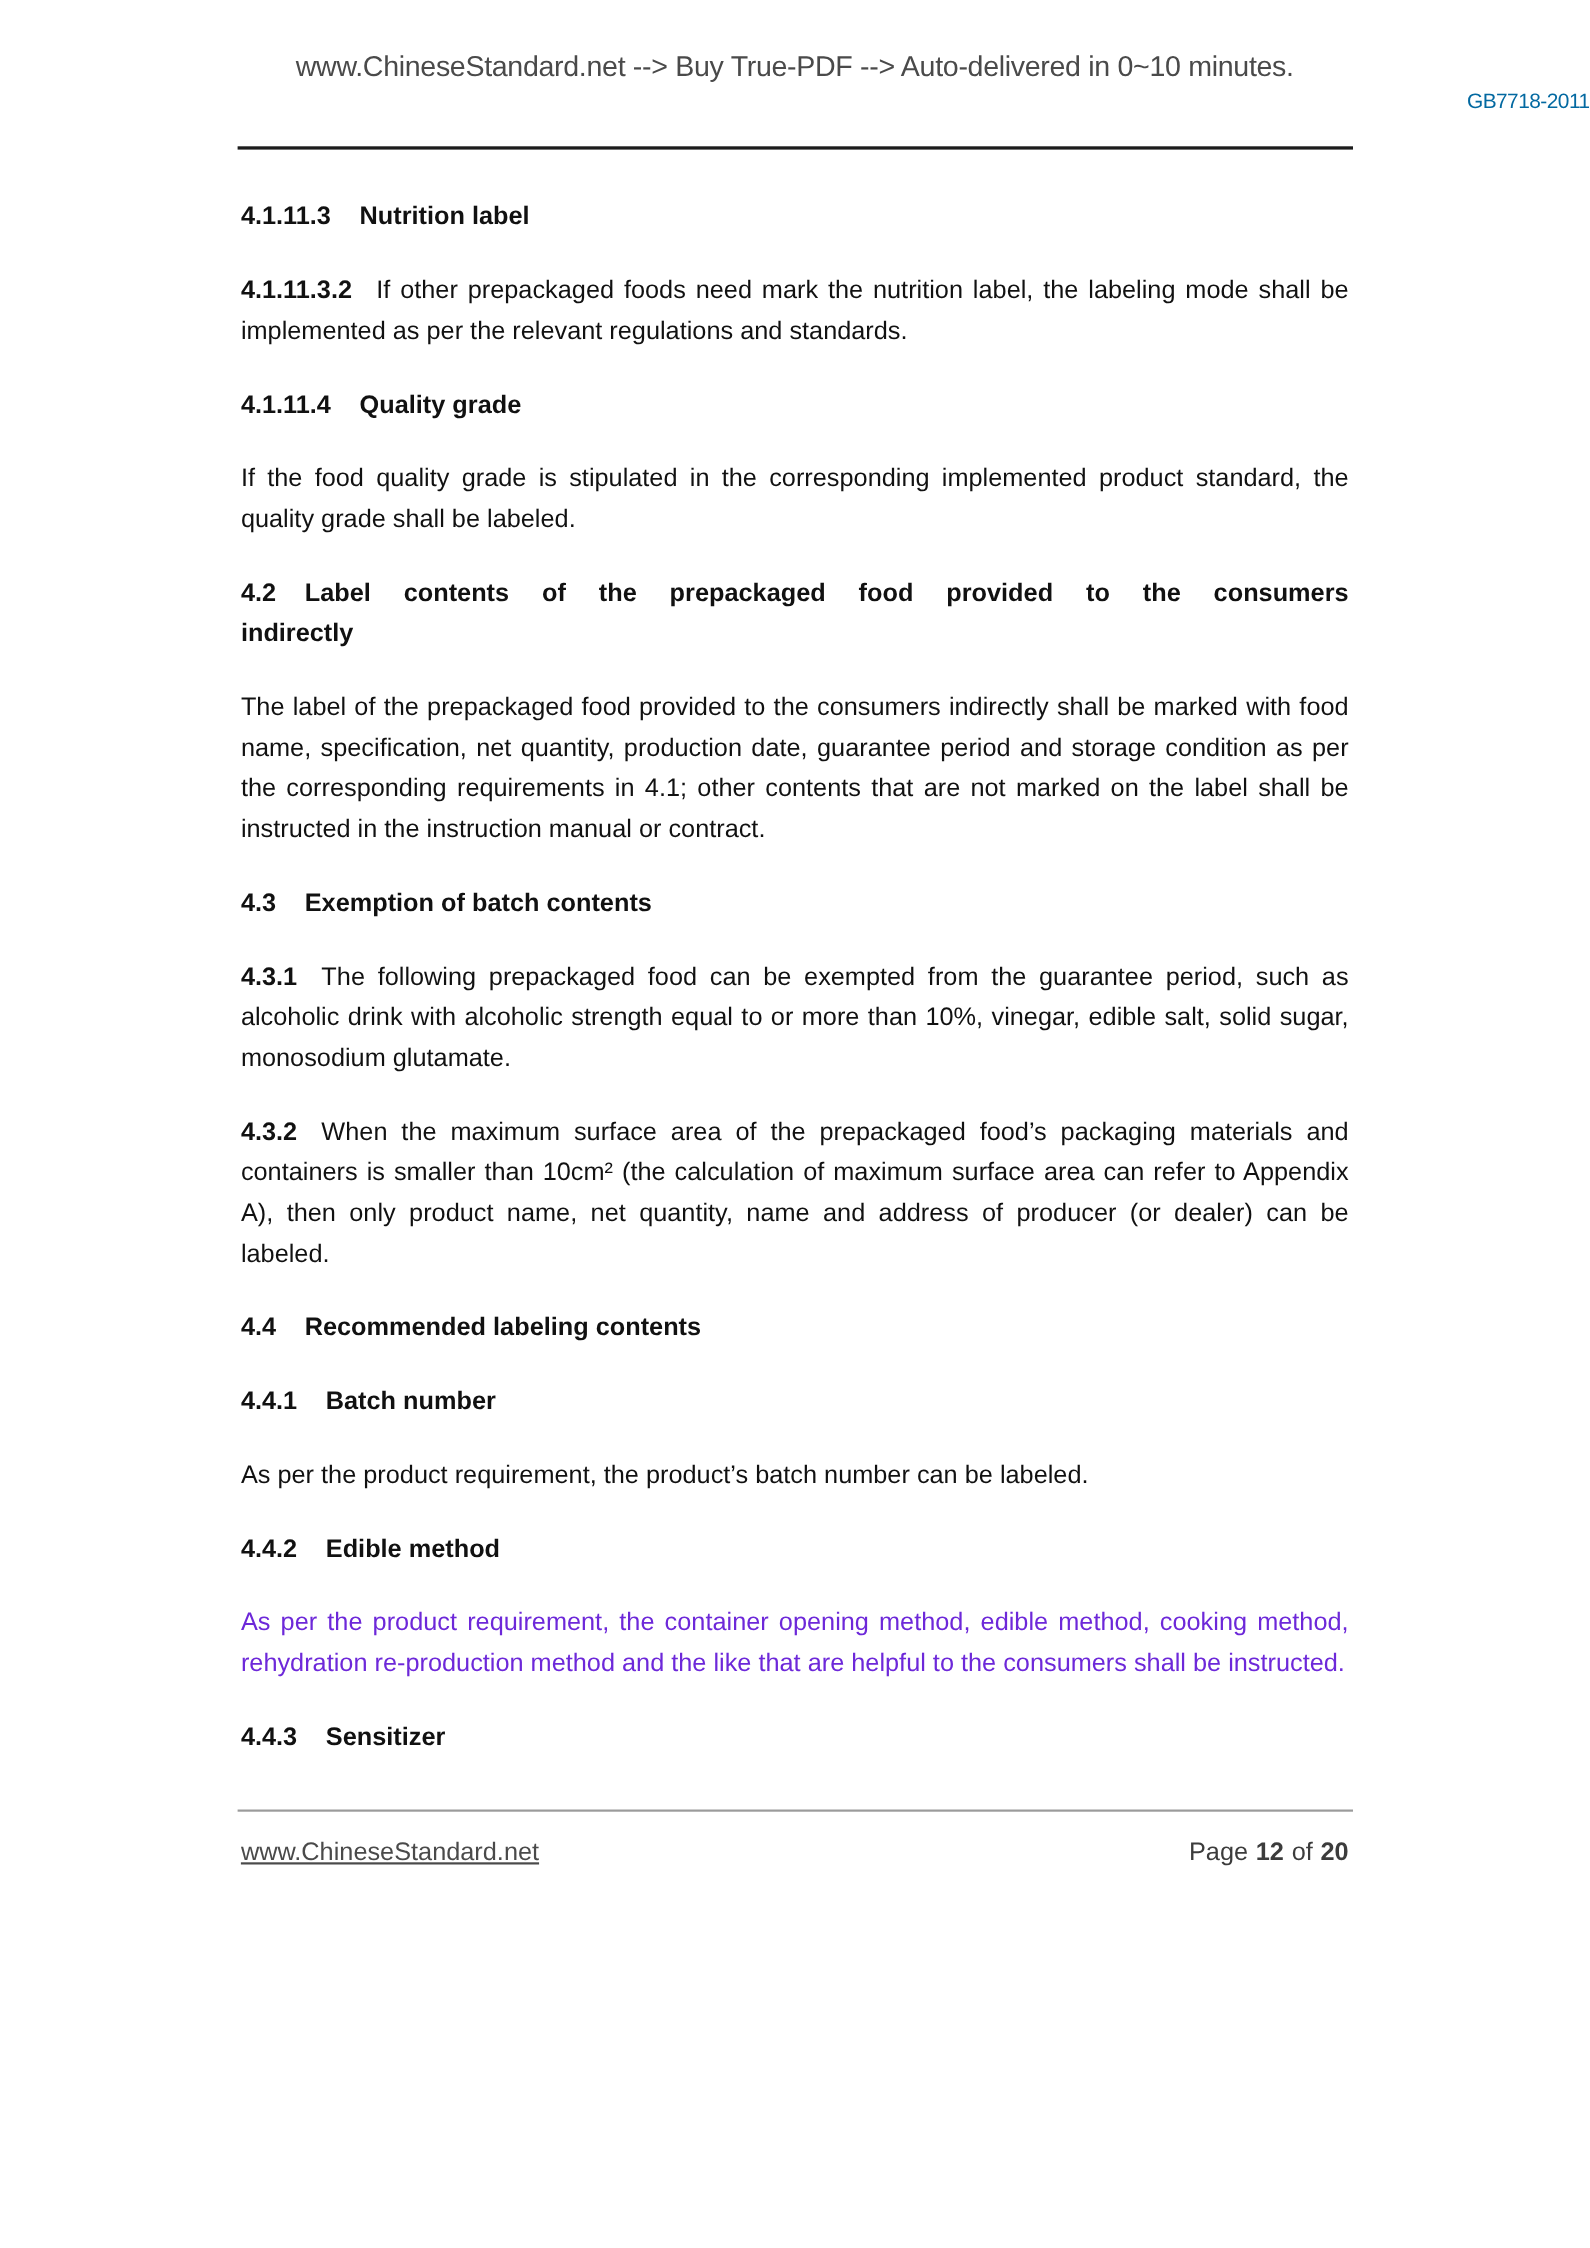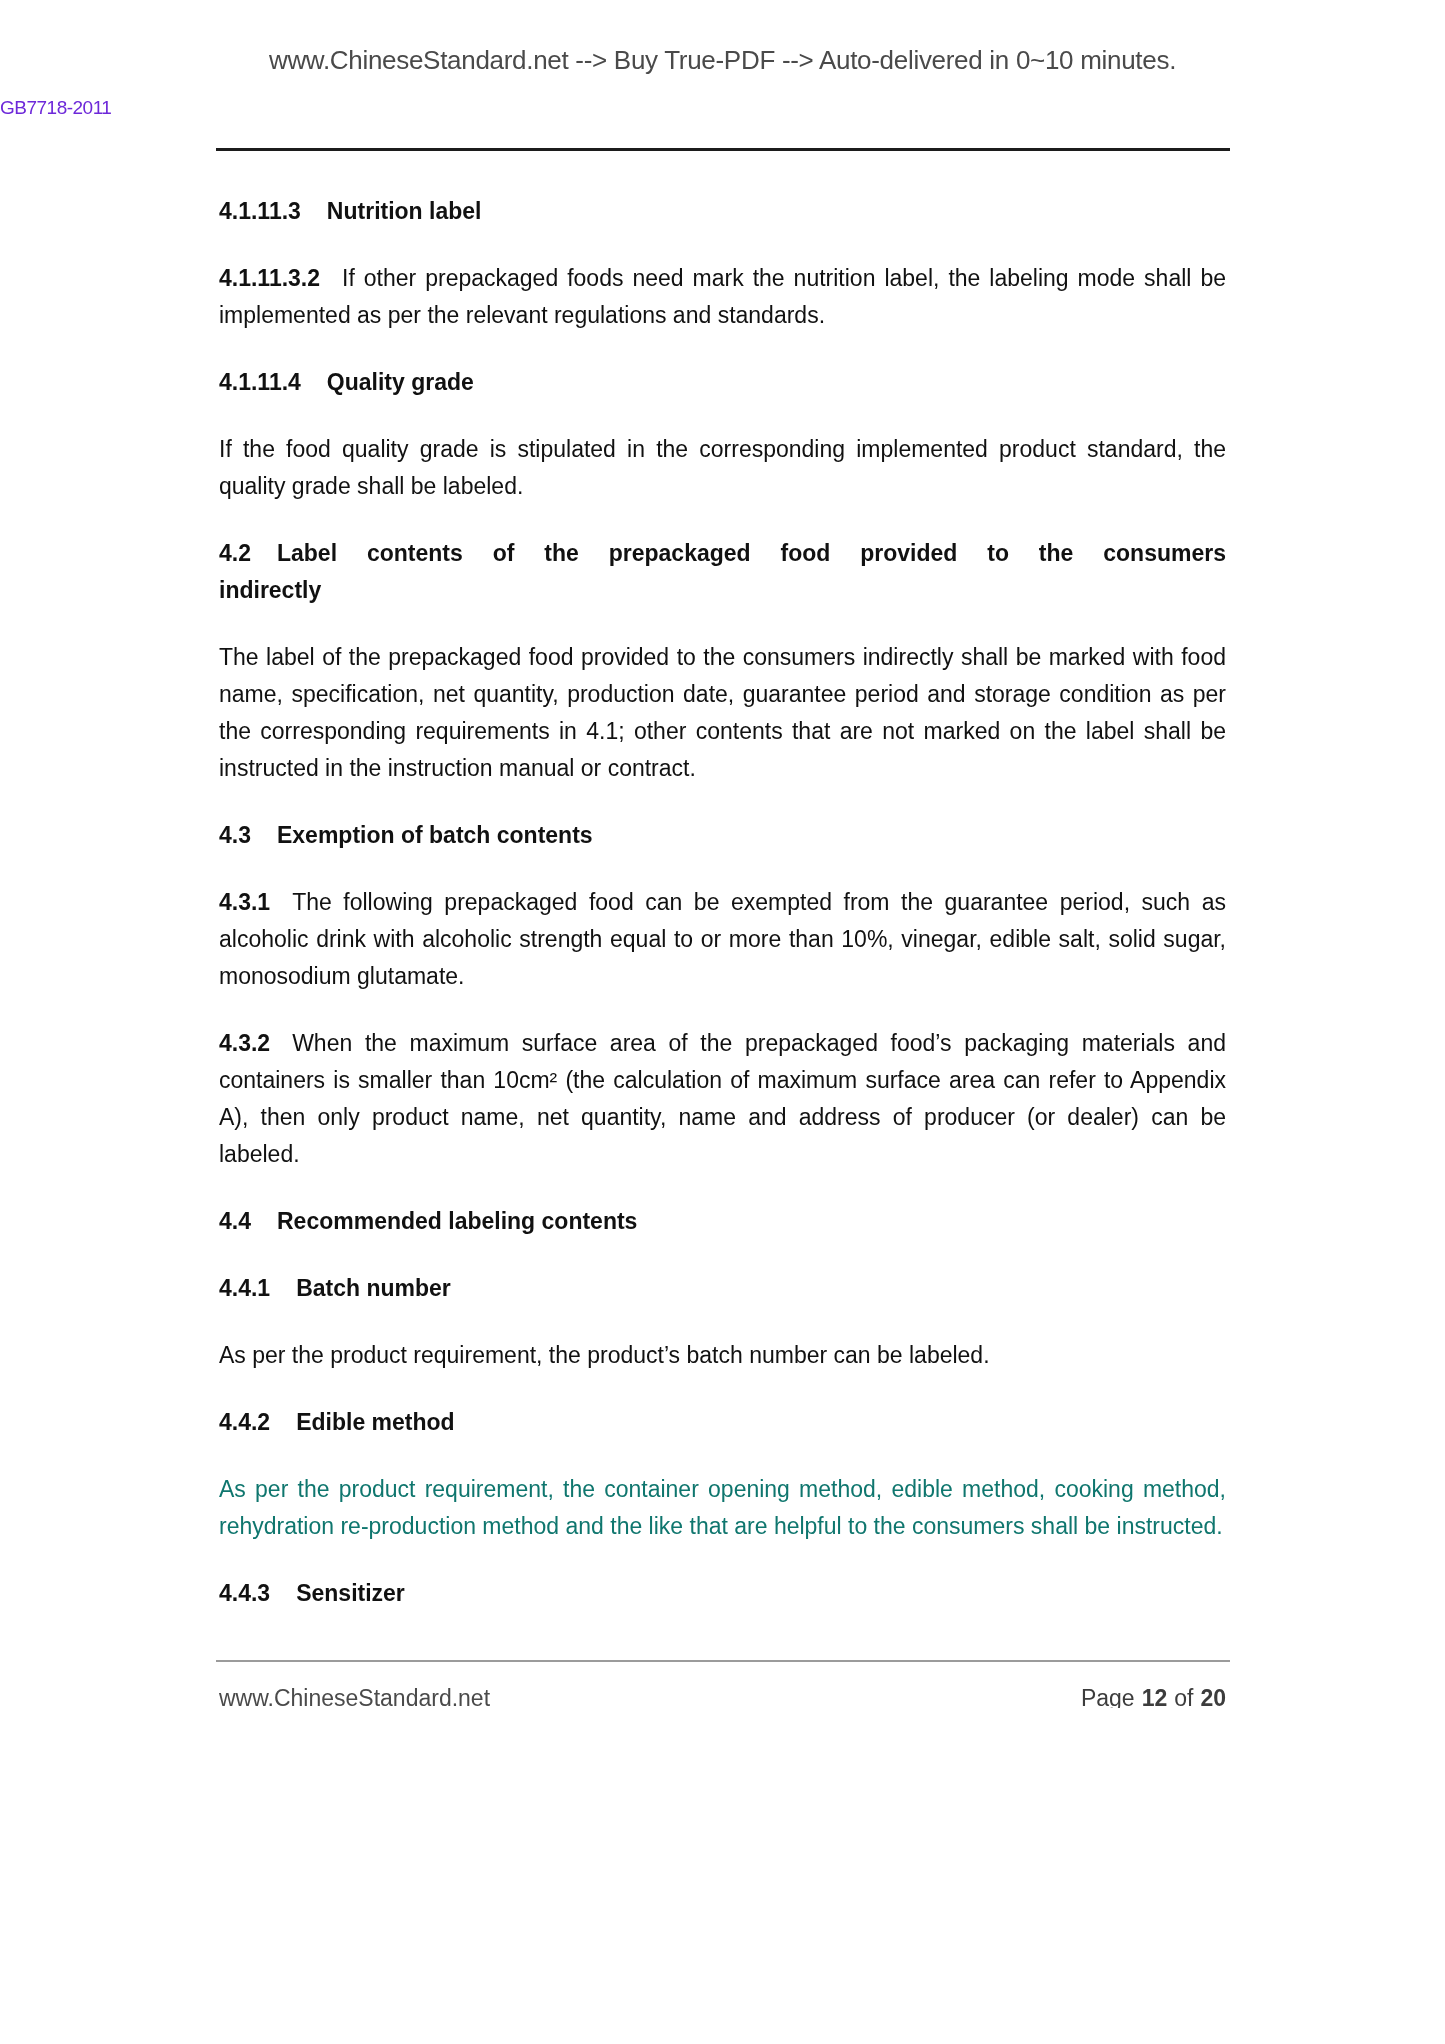--- a/index.html
+++ b/index.html
@@ -5,31 +5,31 @@
   html, body { margin: 0; padding: 0; background: #ffffff; }
   .page {
     width: 1445px; height: 1708px; background: #ffffff; overflow: hidden;
     font-family: "Liberation Sans", sans-serif; box-sizing: border-box; position: relative;
   }
   .header-banner {
     padding-top: 44px; text-align: center; font-size: 26px; line-height: 32px;
     color: #4a4a4a; letter-spacing: -0.3px;
   }
   .doc-code {
-    text-align: left; font-size: 19px; line-height: 24px; color: #6d28d9;
-    margin-top: 20px; letter-spacing: -0.5px;
+    text-align: right; font-size: 19px; line-height: 24px; color: #0369a1;
+    margin-top: 5px; letter-spacing: -0.5px;
   }
   .header-rule { width: 1014px; margin: 28px auto 0; border: none; border-top: 3px solid #1c1c1c; }
   .content { width: 1007px; margin: 42px auto 0; font-size: 23px; line-height: 37px; color: #111111; }
   .heading { font-weight: bold; font-size: 23px; line-height: 37px; margin: 0 0 30px 0; text-align: justify; }
   .heading .num { margin-right: 26px; }
   .h2-line1 { display: inline-block; width: 100%; text-align: justify; text-align-last: justify; }
   .para { margin: 0 0 30px 0; text-align: justify; }
   .para .num { font-weight: bold; margin-right: 22px; }
-  .muted { color: #0f766e; }
+  .muted { color: #6d28d9; }
   .footer-rule { width: 1014px; margin: 48px auto 0; border: none; border-top: 2px solid #9b9b9b; }
   .footer-row {
     width: 1007px; margin: 22px auto 0; display: flex; justify-content: space-between;
     align-items: baseline; font-size: 23px; line-height: 28px; color: #3c3c3c; gap: 41px;
   }
   .site-link { color: #4a4a4a; text-decoration: underline; cursor: pointer; }
   .page-info { display: flex; gap: 7px; }
   .bold { font-weight: bold; }
 </style>
 </head>

